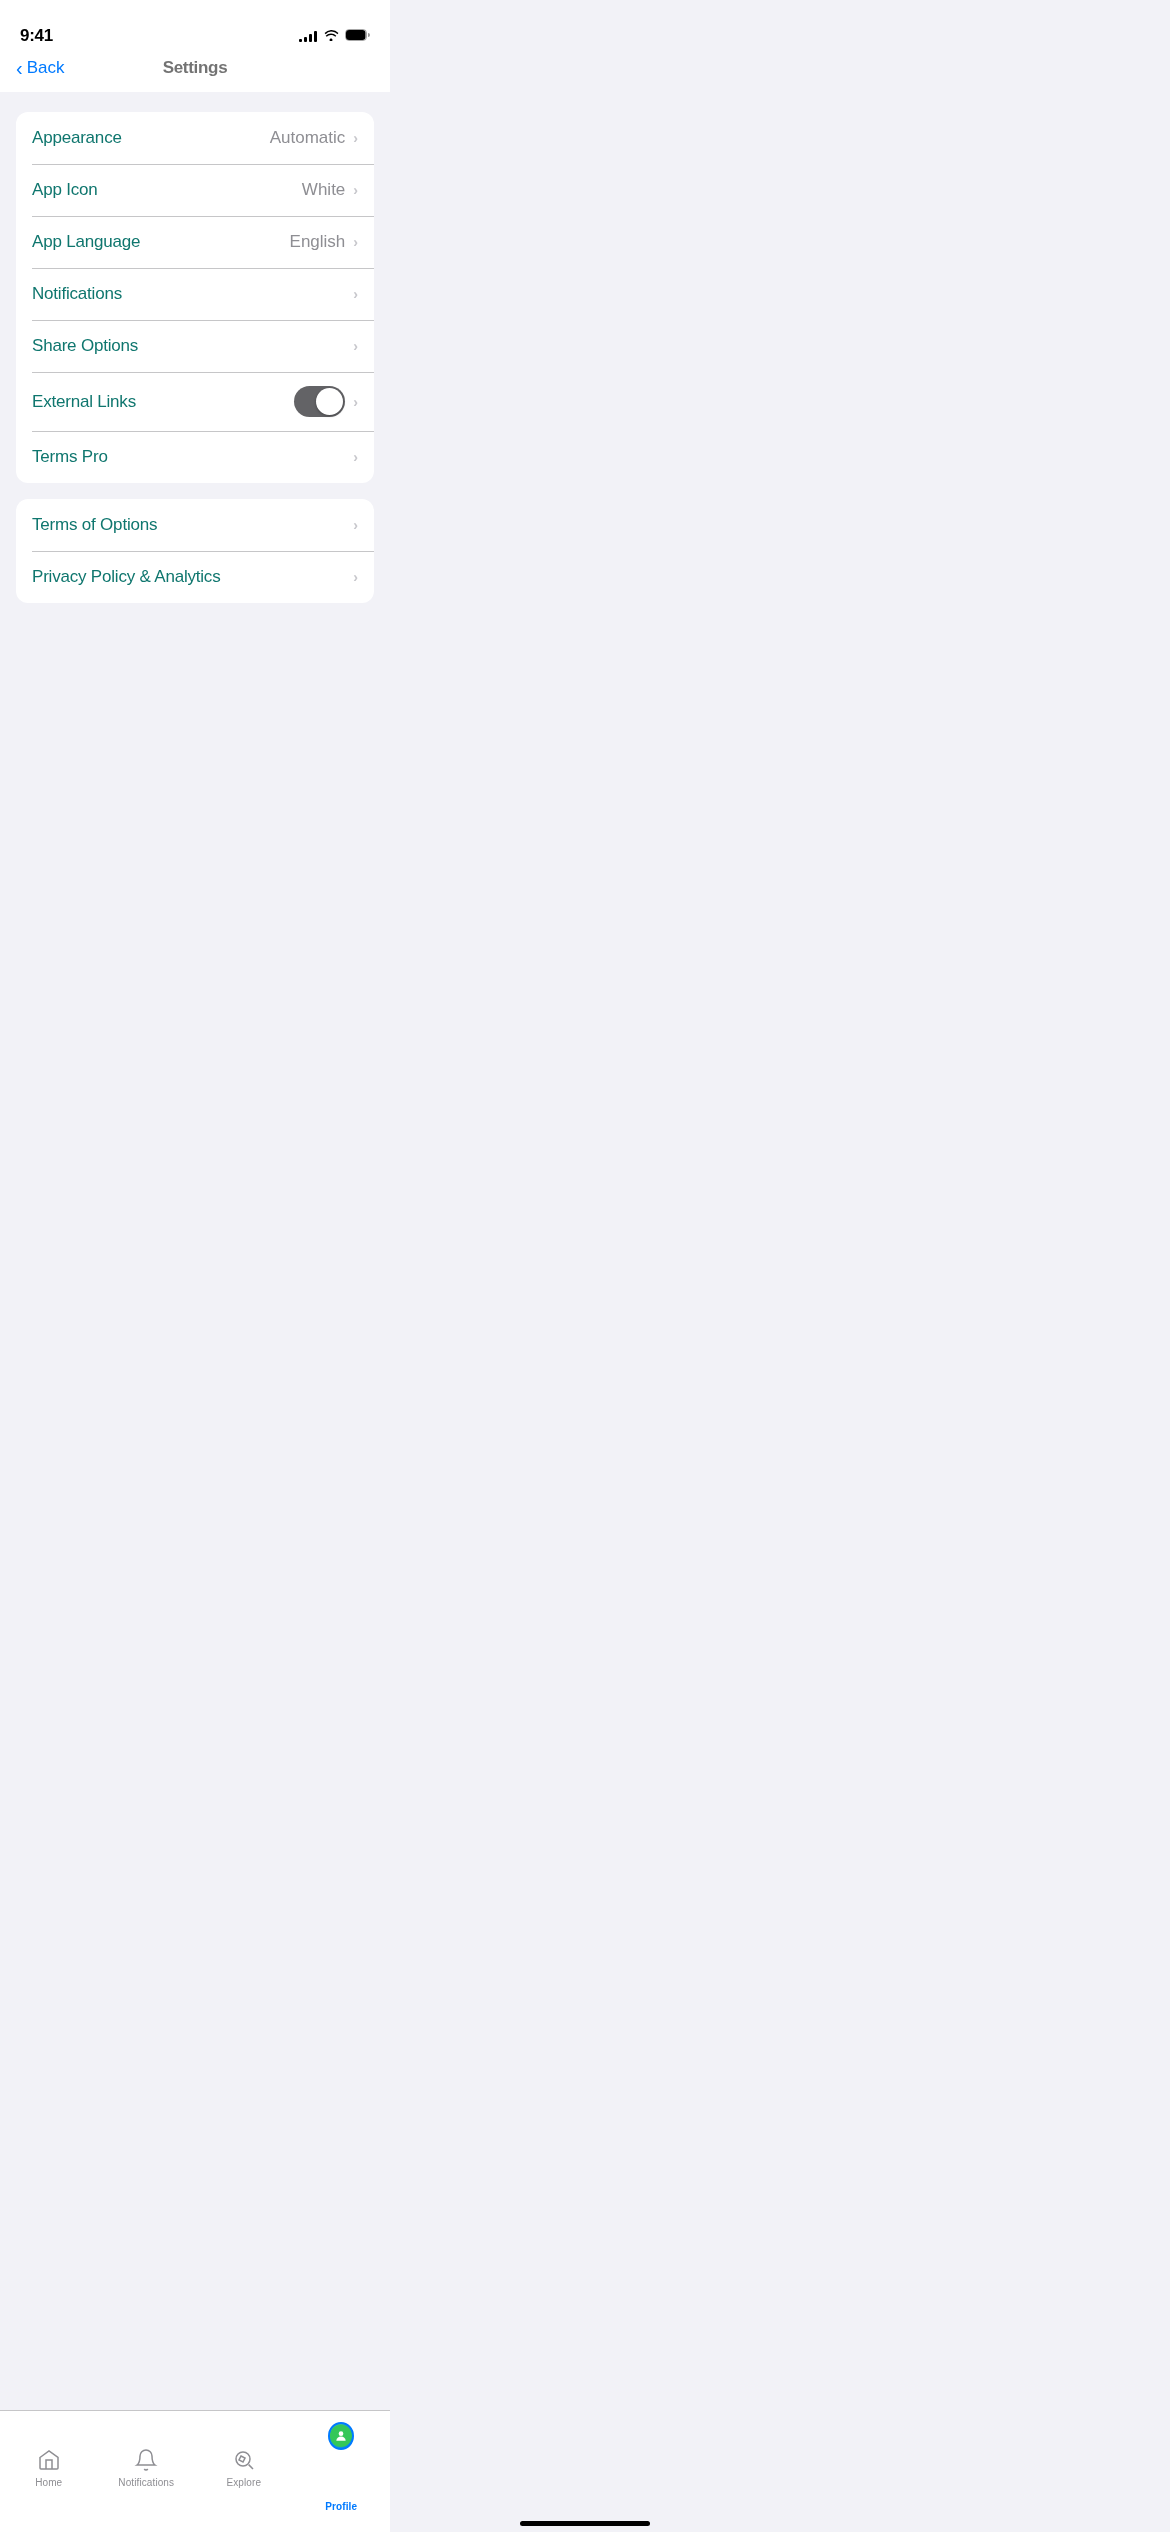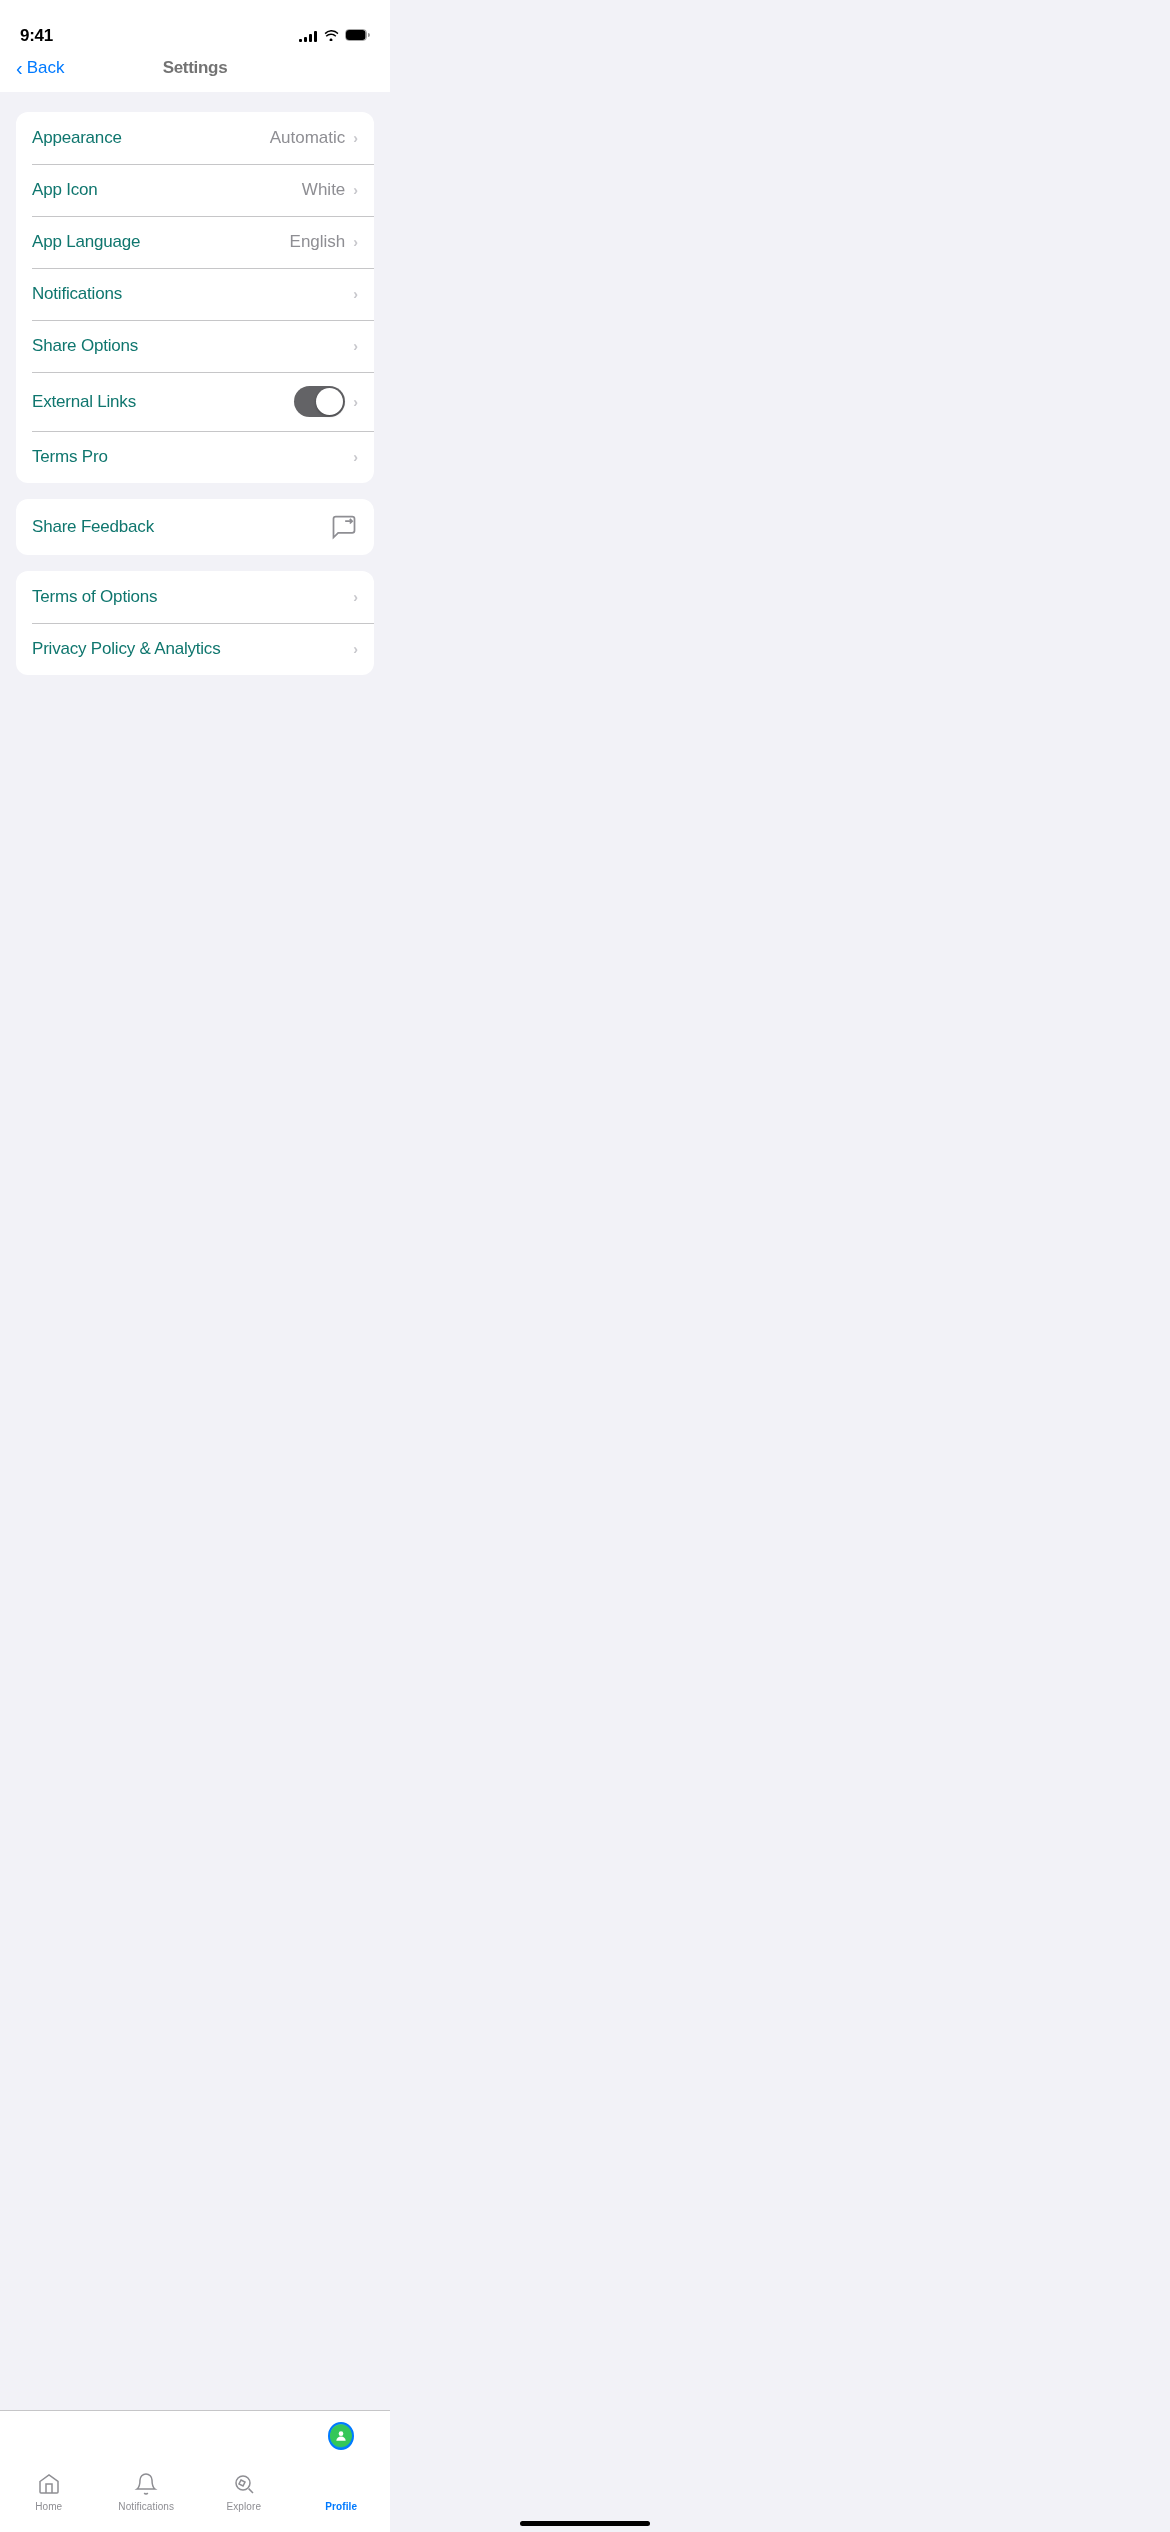--- a/index.html
+++ b/index.html
@@ -163,21 +163,21 @@
     
     .tab-bar {
       position: fixed;
       bottom: 0;
       left: 0;
       width: 390px;
       background: #fff;
       border-top: 0.5px solid #c6c6c8;
       display: flex;
       justify-content: space-around;
-      align-items: flex-end;
+      align-items: center;
       padding: 8px 0 20px;
     }
     .tab-item {
       display: flex;
       flex-direction: column;
       align-items: center;
       gap: 4px;
       cursor: pointer;
       flex: 1;
       padding-top: 4px;
@@ -335,31 +335,20 @@
 
     <div class="settings-row">
       <span class="row-left">Terms Pro</span>
       <div class="row-right">
         <span class="chevron">›</span>
       </div>
     </div>
 
   </div>
 
-  <div class="settings-group">
-    <div class="settings-row">
-      <span class="row-left">Share Feedback</span>
-      <div class="row-right">
-        <svg class="share-icon" viewBox="0 0 24 24" fill="none" stroke="currentColor" stroke-width="1.5">
-          <path d="M21 15a2 2 0 01-2 2H7l-4 4V5a2 2 0 012-2h14a2 2 0 012 2z"></path>
-          <path d="M17 9l2-2-2-2M19 7H13"></path>
-        </svg>
-      </div>
-    </div>
-  </div>
 
   <div class="settings-group">
     <div class="settings-row">
       <span class="row-left">Terms of Options</span>
       <div class="row-right">
         <span class="chevron">›</span>
       </div>
     </div>
     <div class="settings-row">
       <span class="row-left">Privacy Policy &amp; Analytics</span>

